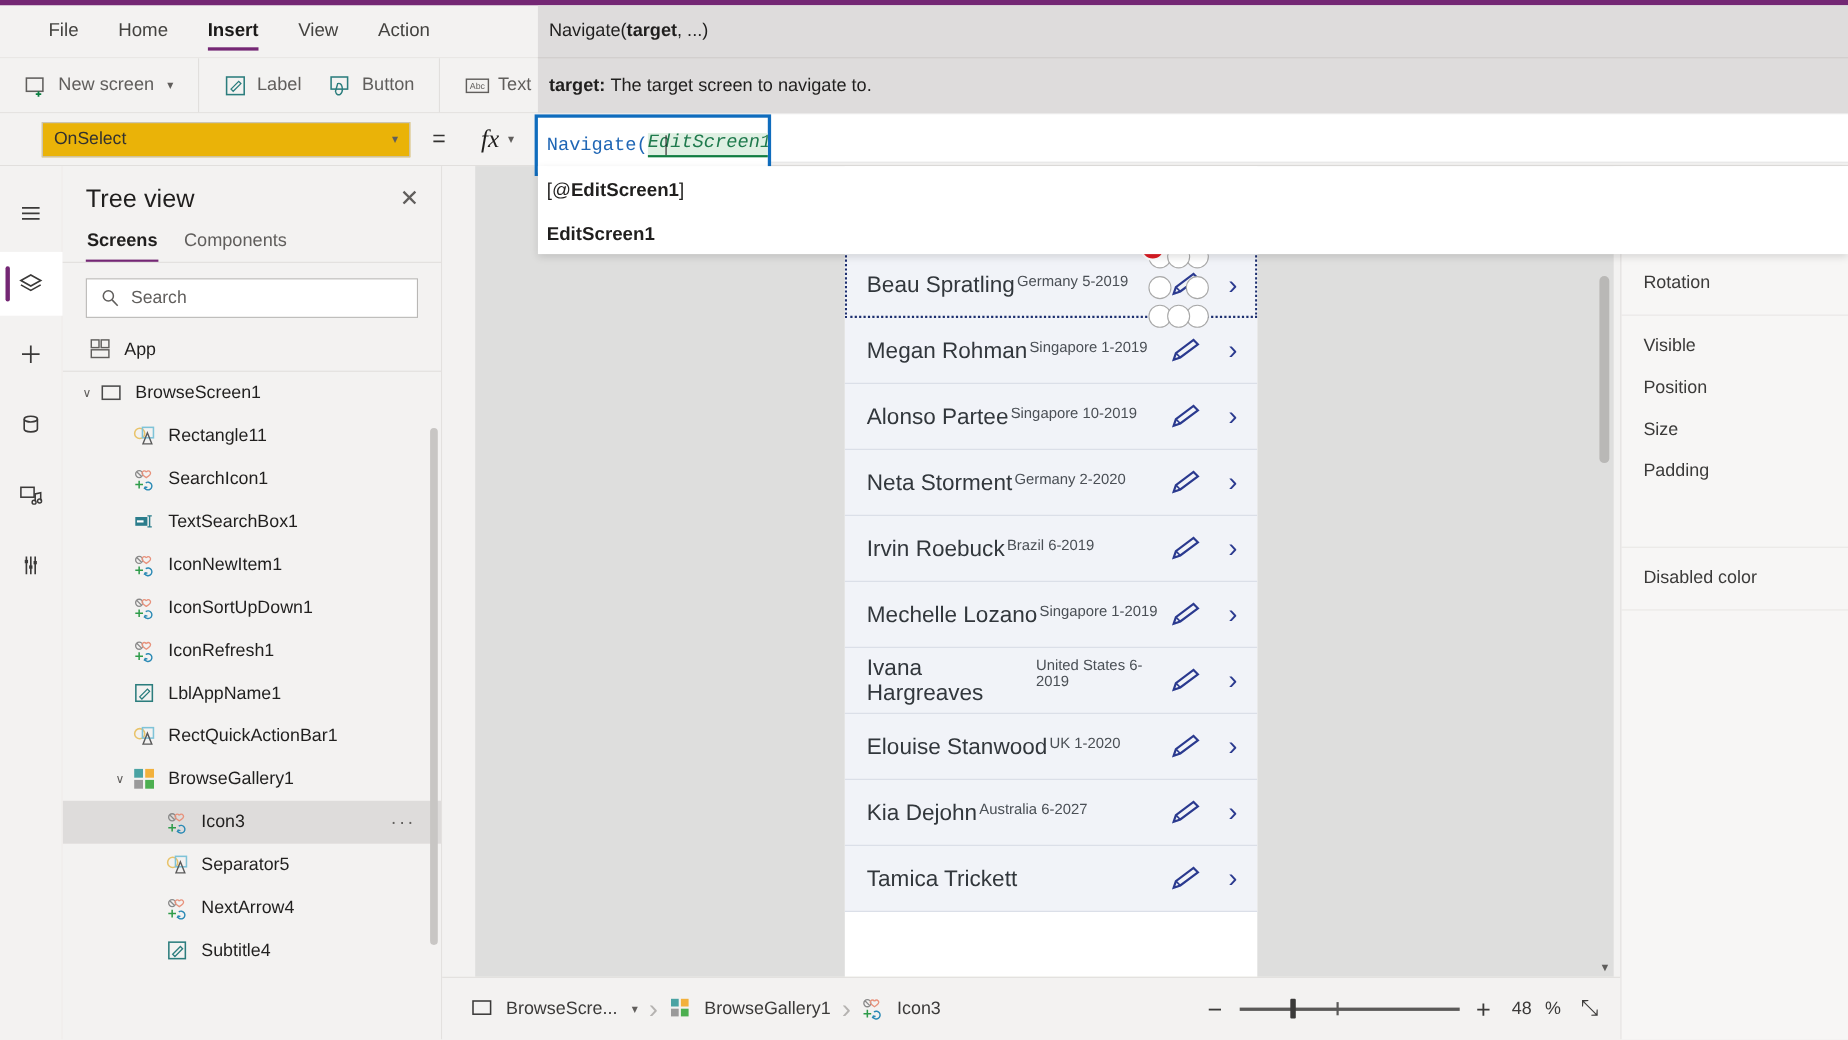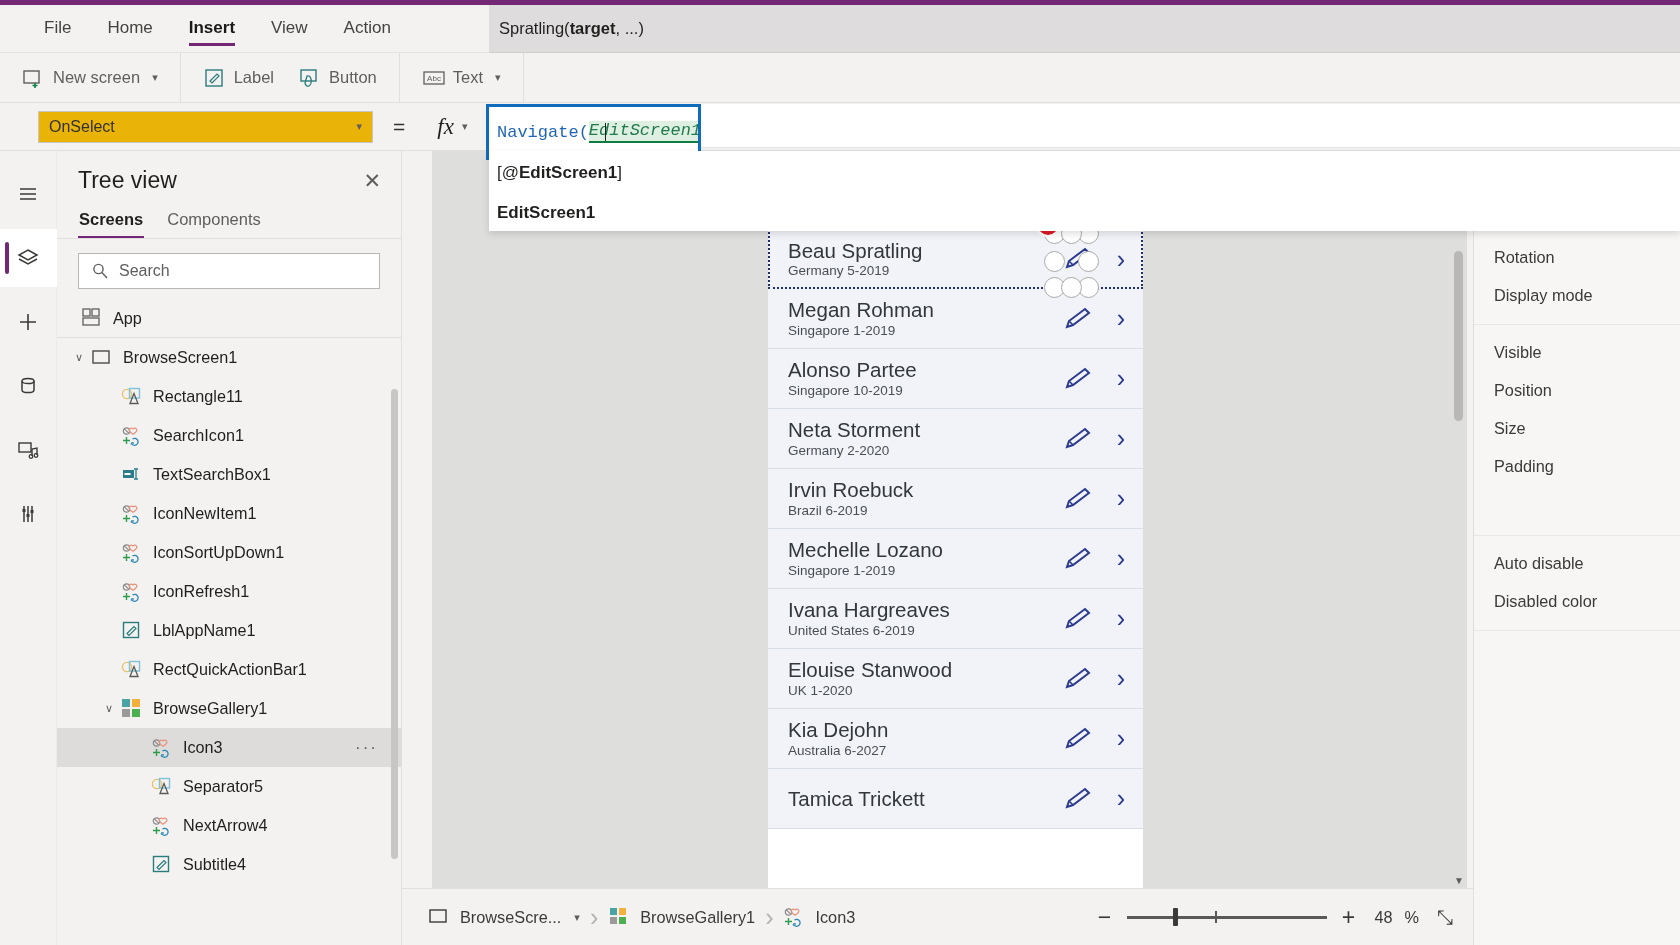--- a/index.html
+++ b/index.html
@@ -200,21 +200,21 @@
     height: 78px; background: #fff; border-bottom: 1px solid #dfdfdf;
     display: flex; align-items: flex-end; padding: 0 16px 6px 16px; gap: 9px;
     color: #7a7a7a; font-size: 17px;
   }
   .glist { background: #f1f3f8; }
   .grow {
     height: 60px; display: flex; align-items: center; padding: 0 12px 0 20px;
     border-bottom: 1px solid #d9dde6; position: relative; cursor: pointer;
   }
   .grow.first { border-bottom: none; }
-  .gtexts { flex: 1; display: flex; flex-direction: column; gap: 2px; }
+  .gtexts { flex: 1; display: flex; gap: 2px; }
   .gtitle { font-size: 20.5px; color: #32373c; line-height: 1.05; }
   .gsub { font-size: 13.5px; color: #4a4f55; }
   .gicons { display: flex; align-items: center; gap: 22px; padding-right: 6px; }
   .pencil { color: #2b3a8f; }
   .chevr { color: #2b3a8f; font-size: 25px; line-height: 1; font-weight: 300; }
 
   
   .sel-outline {
     position: absolute; left: 0px; top: 0px; right: 0; bottom: 0;
     border: 2px dotted #1d2f6f; pointer-events: none;
@@ -368,23 +368,26 @@
     <div class="fx-box">
       <span class="fx-glyph">fx</span>
       <span class="chev">▾</span>
     </div>
   </div>
 
   <div class="formula-rest"></div>
 
   <div class="intelli-head">
     <div class="intelli-sig">
-      <span>Spratling(</span>
+      <span>Navigate(</span>
         <b>target</b>
         <span>, ...)</span>
+    </div>
+    <div class="intelli-desc">
+      <b>target:</b>&nbsp;<span>The target screen to navigate to.</span>
     </div>
   </div>
 
   <div class="formula-input">
     <span class="fn-name">Navigate</span>
       <span class="paren">(</span>
       <span class="arg"><span class="caret"></span><span>EditScreen1</span></span>
   </div>
 
   <div class="intelli-list">
@@ -825,31 +828,29 @@
   </div>
 
   <div class="props">
     <div class="props-tabrow">
       <div class="props-tab">Properties</div>
     </div>
     <div id="props-groups">
         <div class="props-group">
           <div class="props-row">Icon</div>
           <div class="props-row">Rotation</div>
-          <div class="props-row">Display mode</div>
         </div>
         <div class="props-group">
           <div class="props-row">Visible</div>
           <div class="props-row">Position</div>
           <div class="props-row">Size</div>
           <div class="props-row">Padding</div>
           <div class="props-spacer"></div>
         </div>
         <div class="props-group">
-          <div class="props-row">Auto disable</div>
           <div class="props-row">Disabled color</div>
         </div>
       </div>
   </div>
 
   <div class="statusbar">
     <div class="crumbs">
       <div class="crumb">
         <span class="ti">
           <svg width="20" height="20" viewBox="0 0 20 20">

